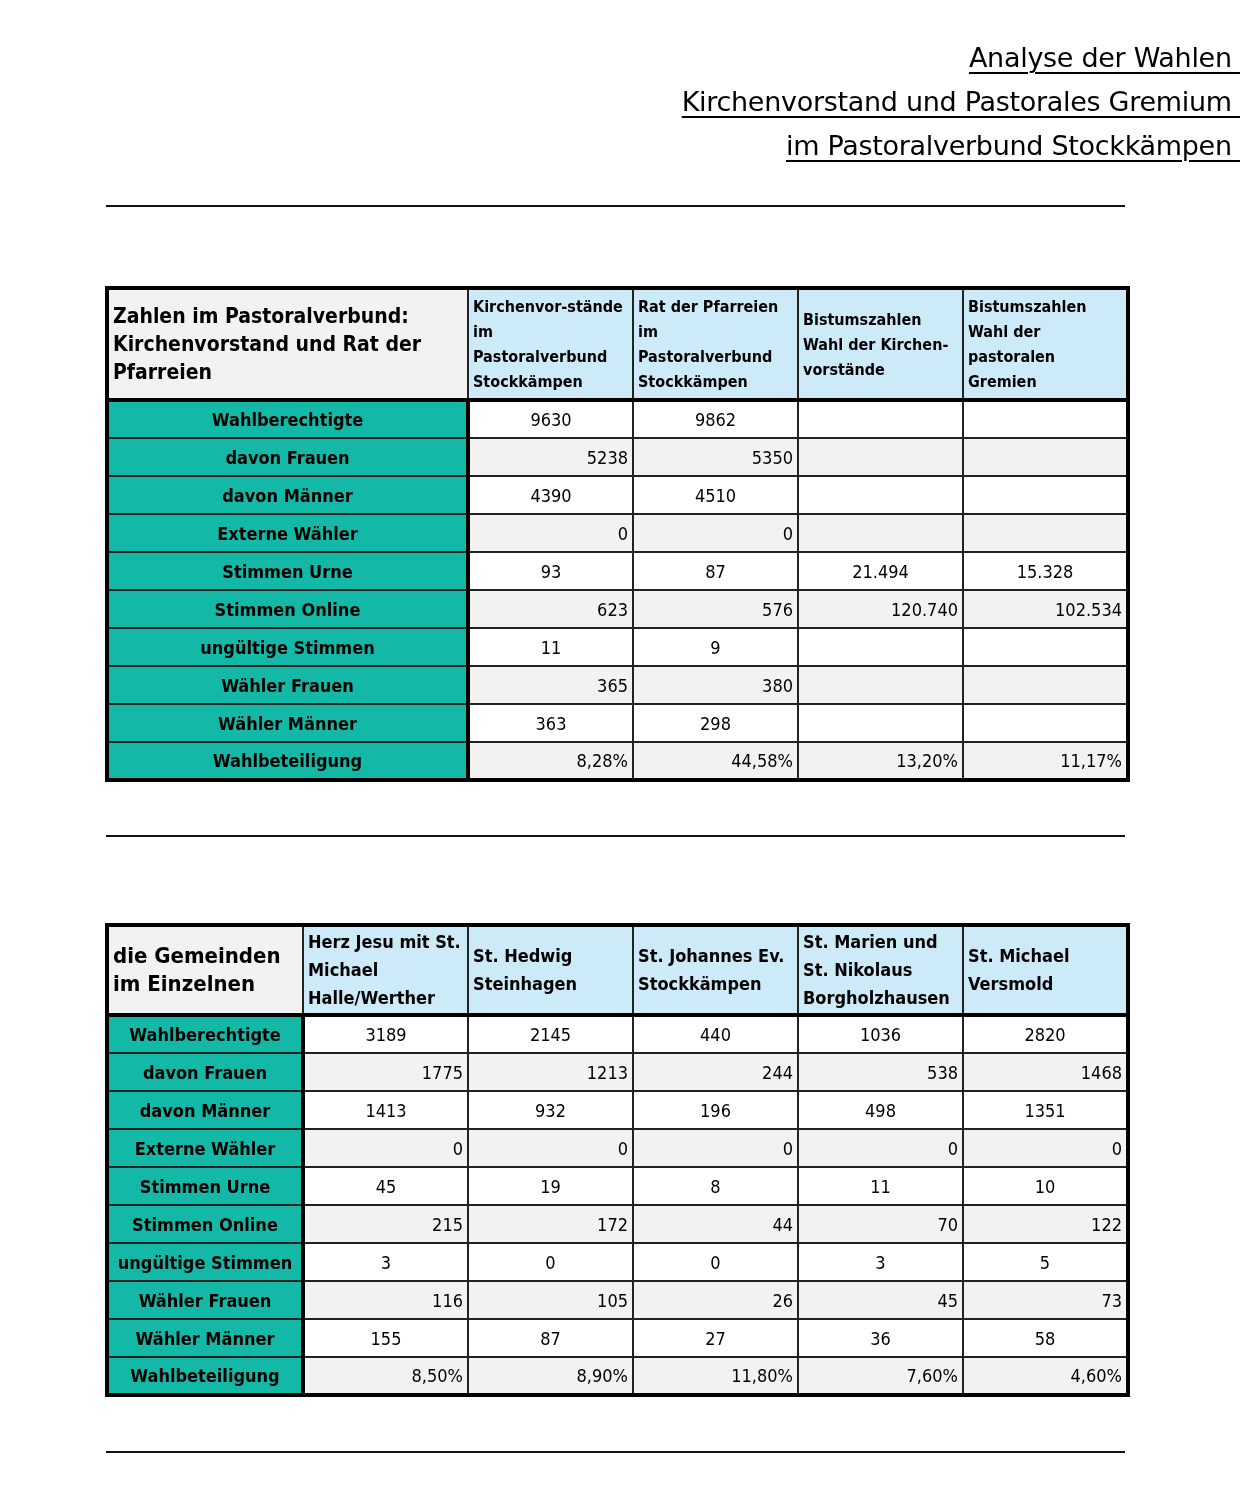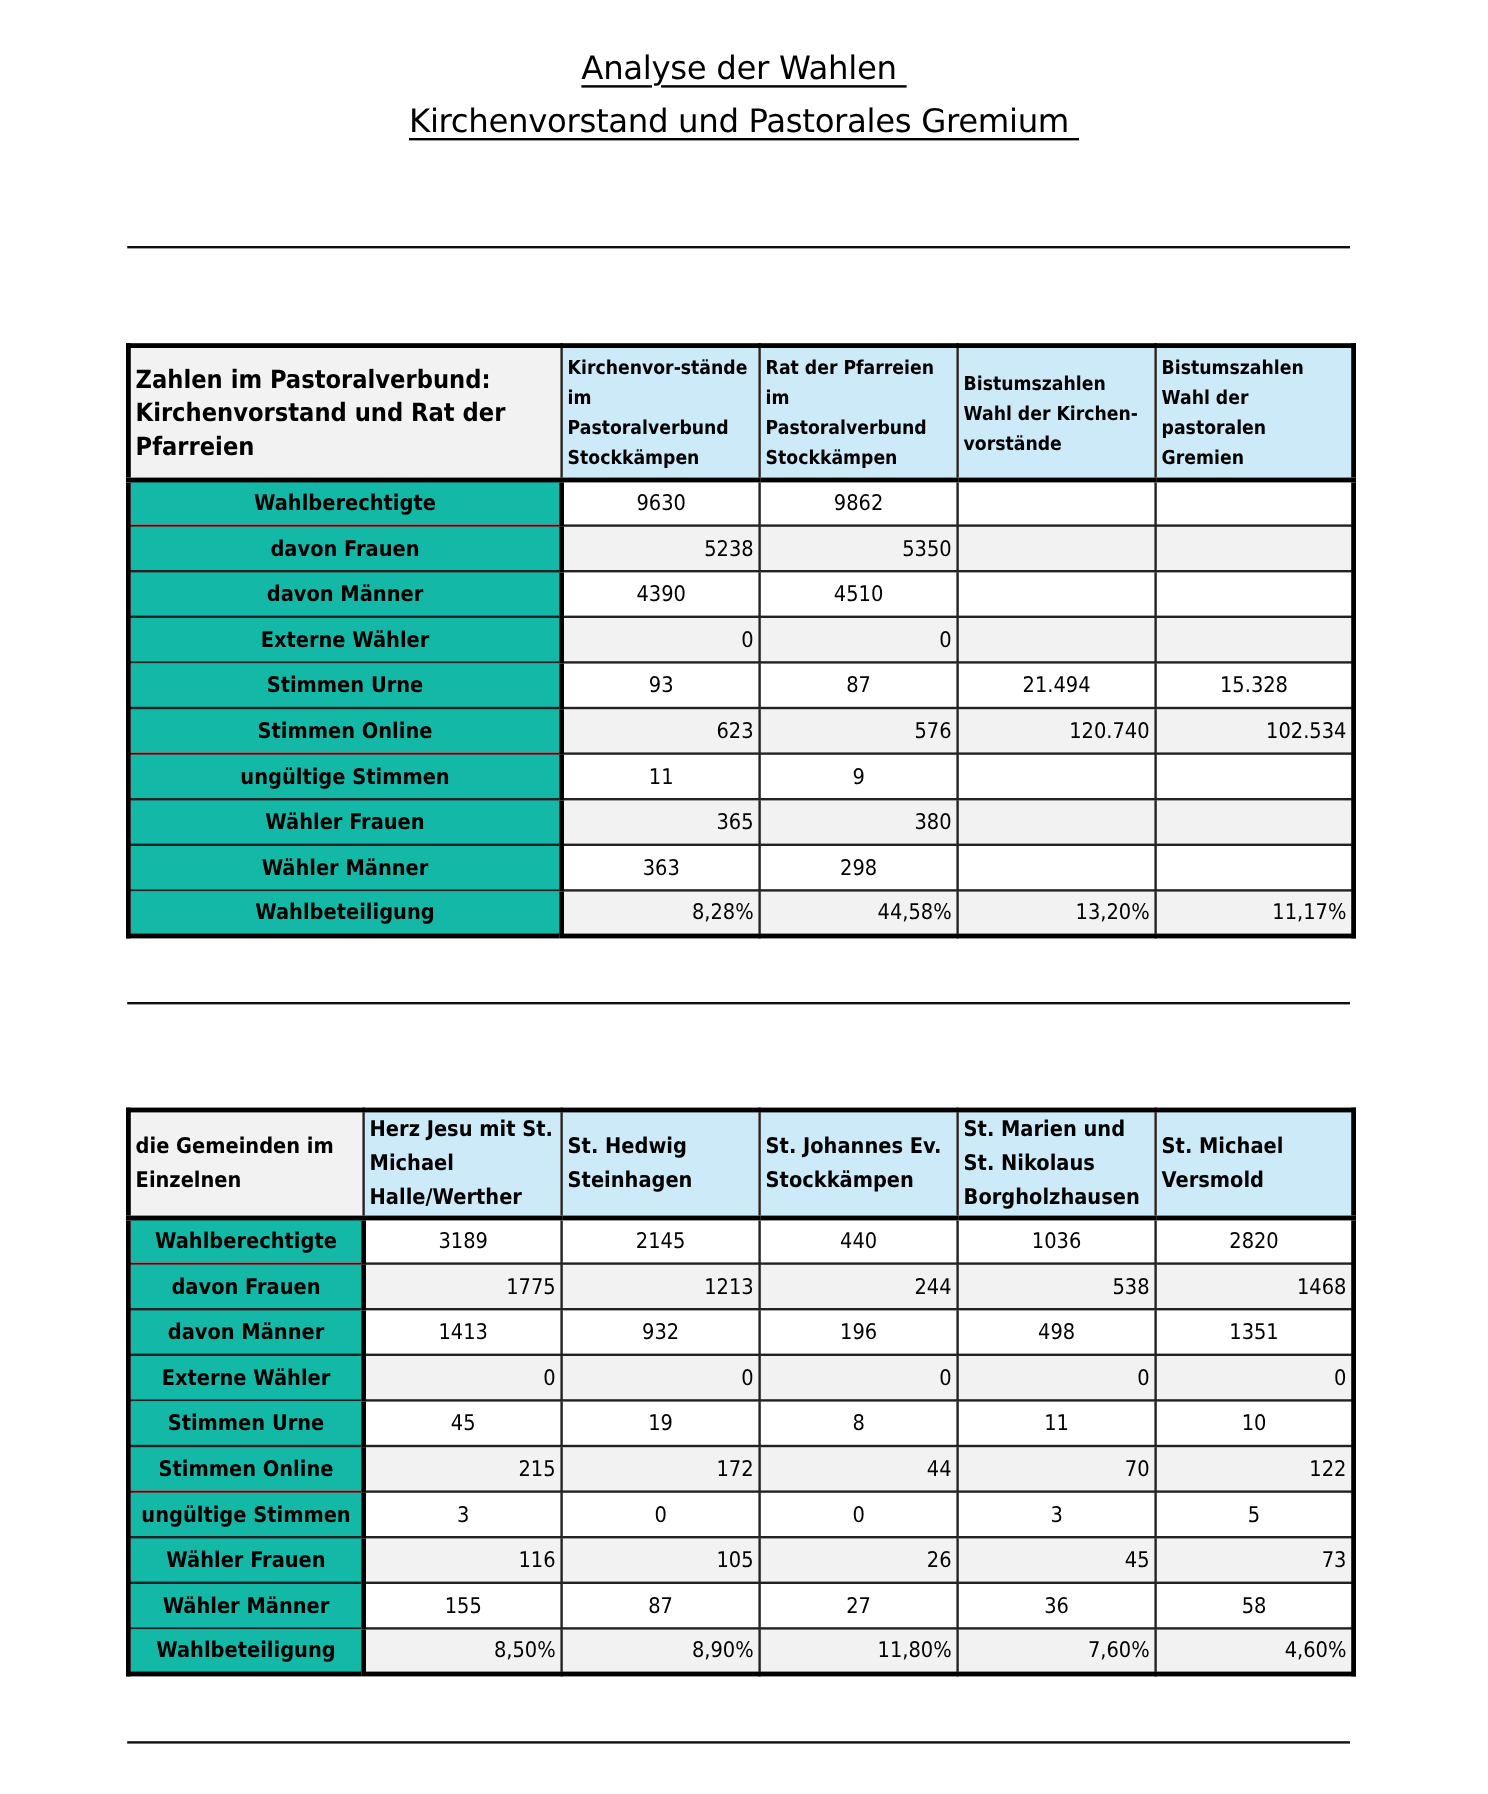--- a/index.html
+++ b/index.html
@@ -1,20 +1,20 @@
 <!DOCTYPE html>
 <html><head>
 <meta charset="utf-8">
 <style>
   html, body { margin: 0; padding: 0; background: #ffffff; }
   body {
     width: 1240px; height: 1495px; position: relative; overflow: hidden;
     font-family: "DejaVu Sans", "Liberation Sans", sans-serif; color: #000;
   }
-  .title-block { position: absolute; top: 36px; left: 0; width: 1240px; text-align: center; }
+  .title-block { position: absolute; top: 36px; left: 0; width: 1240px; text-align: right; }
   .title-line {
     font-family: "DejaVu Sans", sans-serif; font-size: 27px; line-height: 44px;
     text-decoration: underline; text-underline-offset: 5px; text-decoration-thickness: 1.5px;
     letter-spacing: -0.3px; white-space: pre;
   }
   .sep { position: absolute; left: 106px; width: 1019px; height: 2px; background: #111; }
   table.grid {
     position: absolute; left: 105px; border-collapse: collapse;
     border: 4px solid #000; table-layout: fixed;
     font-family: "DejaVu Sans Condensed", "DejaVu Sans", sans-serif;
@@ -31,28 +31,29 @@
   tr.even td.num { background: #f2f2f2; }
   tr.hdr-row { border-bottom: 4px solid #000; }
   tr.hdr-row th { border-bottom: 4px solid #000; }
   .t1 { top: 286px; width: 1021px; }
   .t1 tr.body-row { height: 38px; }
   .t1 tr.hdr-row { height: 112px; }
   .t2 { top: 923px; width: 1021px; }
   .t2 tr.body-row { height: 38px; }
   .t2 tr.hdr-row { height: 90px; }
   .t2 .hdr-col { font-size: 18px; line-height: 28px; }
-  .t2 .hdr-corner { font-size: 18px; }
+  .t2 .hdr-corner { font-size: 22px; }
 </style>
 </head>
 <body>
 
 <div class="title-block">
   <div class="title-line">Analyse der Wahlen </div>
   <div class="title-line">Kirchenvorstand und Pastorales Gremium </div>
+  <div class="title-line">im Pastoralverbund Stockkämpen </div>
 </div>
 
 <div class="sep" style="top:205px;"></div>
 
 <table class="grid t1">
   <colgroup>
     <col style="width:361px">
       <col style="width:165px">
       <col style="width:165px">
       <col style="width:165px">

